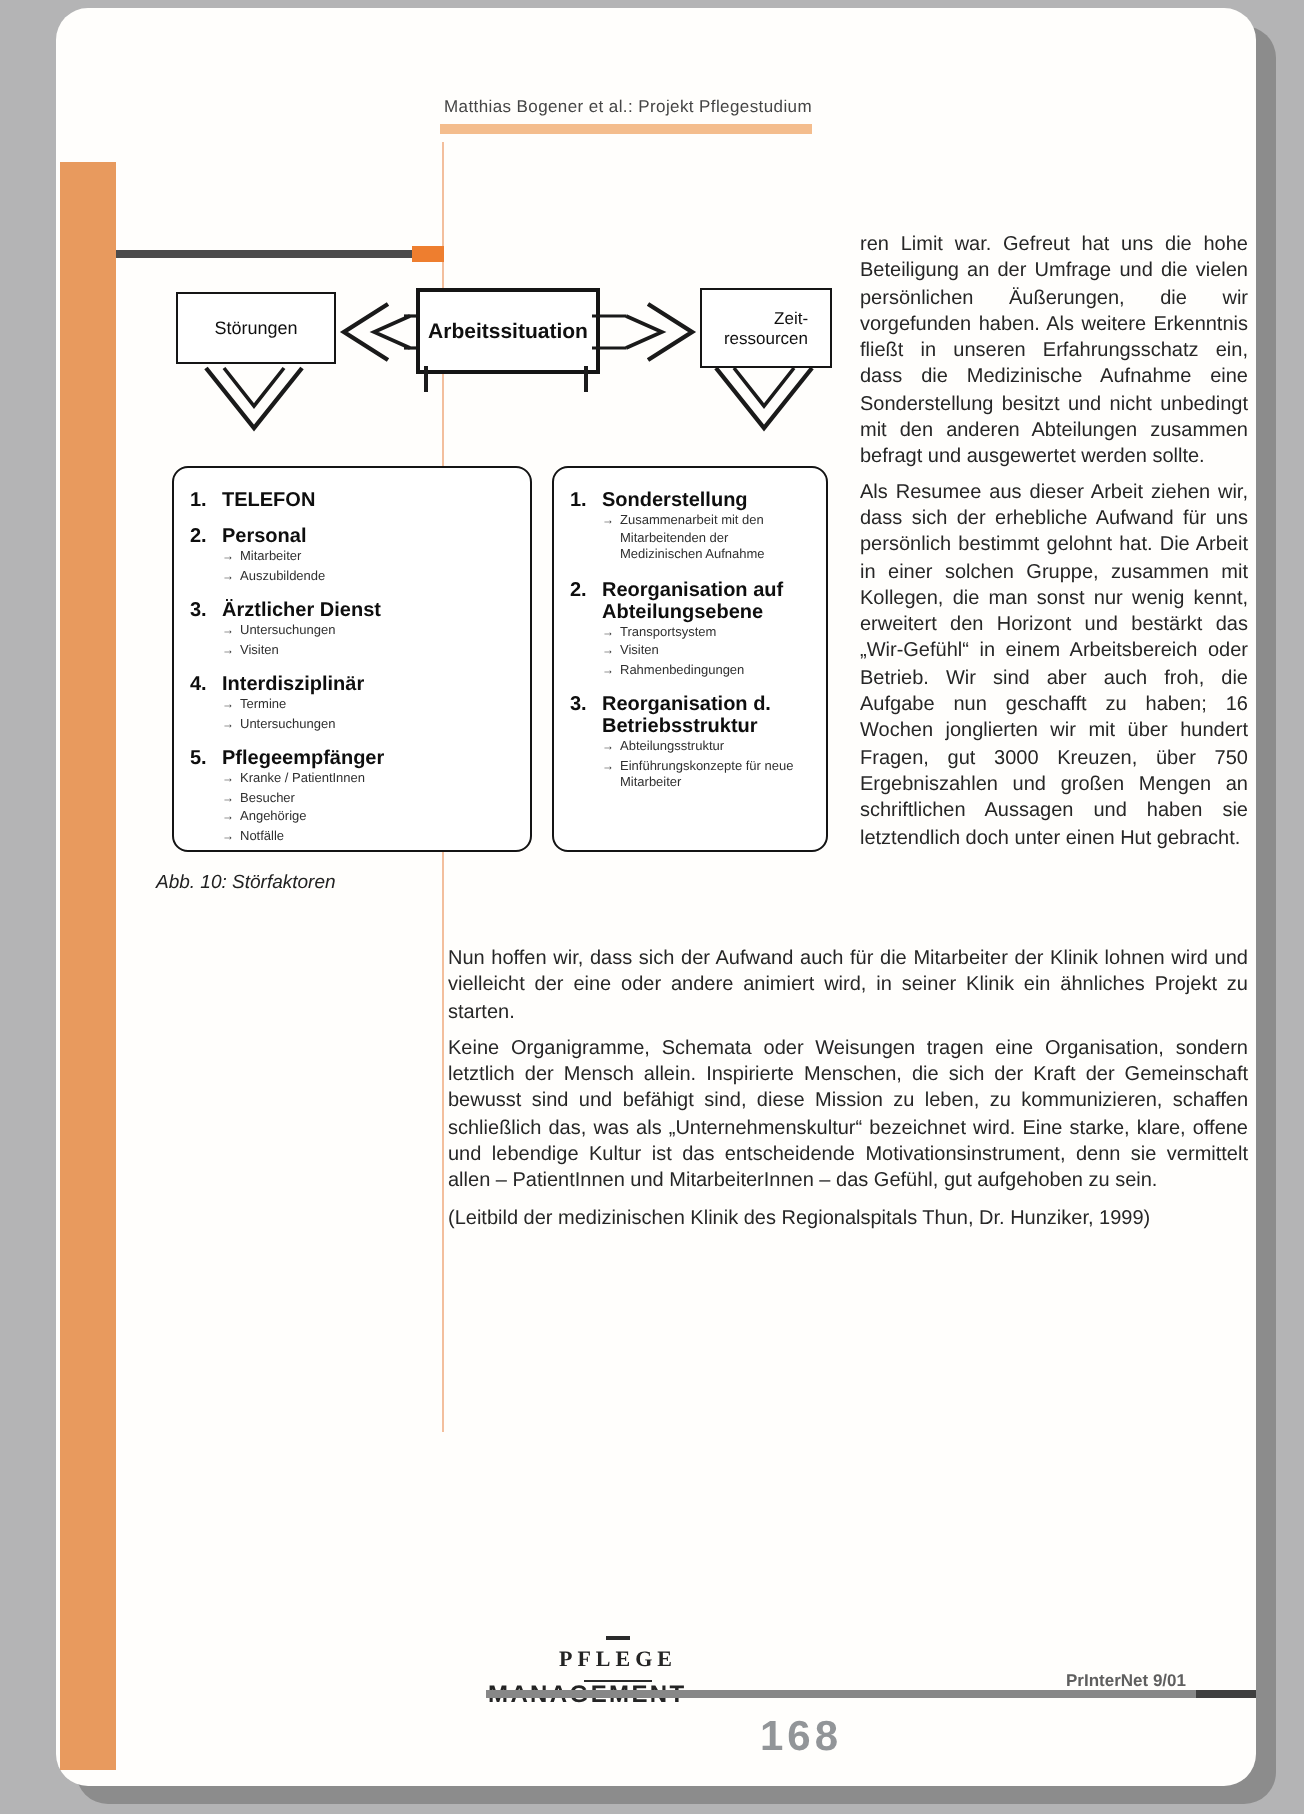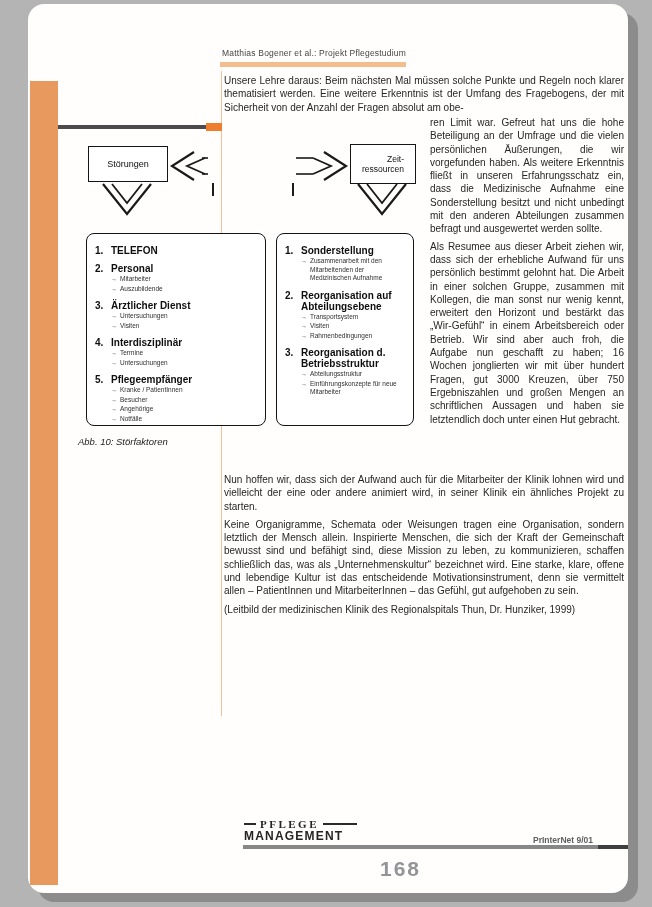--- a/index.html
+++ b/index.html
@@ -49,52 +49,52 @@
   .lb-right{left:248px;top:229px;width:138px;height:193px;}
   .li-main{display:flex;gap:4px;font-weight:bold;font-size:10px;line-height:11px;color:#0e0e0e;margin-top:7px;}
   .li-main:first-child{margin-top:0;}
   .li-main .num{flex:0 0 12px;}
   .sub{display:flex;gap:3px;font-size:6.5px;line-height:8.5px;margin-left:16px;color:#2f2f2f;margin-top:1px;}
   .sub .b{font-size:6px;line-height:8.5px;}
   .fig-caption{left:50px;top:432px;font-size:9.5px;font-style:italic;color:#222;}
   
   .footer-logo{left:216px;top:814px;width:130px;color:#242424;}
   .logo-row1{display:flex;align-items:center;gap:4px;font-family:"Liberation Serif",serif;
-    font-size:11px;letter-spacing:2.5px;font-weight:bold;}
+    font-size:11px;letter-spacing:2.5px;font-weight:bold;flex-direction:column;}
   .logo-rule{height:1.5px;background:#2a2a2a;}
   .r-short{width:12px;}.r-long{width:34px;}
   .logo-row2{font-size:12px;font-weight:bold;letter-spacing:1.2px;margin-top:-1px;}
   .page-number{left:352px;top:817px;font-size:21px;font-weight:bold;letter-spacing:2px;color:#929598;margin-top:36px;}
   .journal-issue{left:505px;top:831px;font-size:8.5px;font-weight:bold;color:#5f5f5f;}
   .footer-rule{left:215px;top:841px;width:385px;height:4px;background:#878787;}
   .footer-rule-dark{left:570px;top:841px;width:30px;height:4px;background:#3f3f3f;}
 </style>
 </head>
 <body style="--canvas: #b4b4b5; --sidebar_orange: #e89a5e; --underline_orange: #f4bd8d; --square_orange: #ee7e2f;">
 
 <div class="canvas">
   <div class="page">
 
     <div class="abs sidebar-bar"></div>
 
     <div class="abs running-header">Matthias Bogener et al.: Projekt Pflegestudium</div>
     <div class="abs header-underline"></div>
     <div class="abs col-hairline"></div>
 
-    <div class="abs bodytext intro-block">Unsere Lehre daraus: Beim nächsten Mal müssen solche Punkte und Regeln noch klarer thematisiert werden. Eine weitere Erkenntnis ist der Umfang des Fragebogens, der mit Sicherheit von der Anzahl der Fragen absolut am obe-</div>
 
     <div class="abs bodytext narrow-col">
       <p>ren Limit war. Gefreut hat uns die hohe Beteiligung an der Umfrage und die vielen persönlichen Äußerungen, die wir vorgefunden haben. Als weitere Erkenntnis fließt in unseren Erfahrungsschatz ein, dass die Medizinische Aufnahme eine Sonderstellung besitzt und nicht unbedingt mit den anderen Abteilungen zusammen befragt und ausgewertet werden sollte.</p>
       <p>Als Resumee aus dieser Arbeit ziehen wir, dass sich der erhebliche Aufwand für uns persönlich bestimmt gelohnt hat. Die Arbeit in einer solchen Gruppe, zusammen mit Kollegen, die man sonst nur wenig kennt, erweitert den Horizont und bestärkt das „Wir-Gefühl“ in einem Arbeitsbereich oder Betrieb. Wir sind aber auch froh, die Aufgabe nun geschafft zu haben; 16 Wochen jonglierten wir mit über hundert Fragen, gut 3000 Kreuzen, über 750 Ergebniszahlen und großen Mengen an schriftlichen Aussagen und haben sie letztendlich doch unter einen Hut gebracht.</p>
     </div>
 
     <div class="abs fig-sep-line"></div>
     <div class="abs fig-sep-square"></div>
 
     <div class="abs dgbox dg-left">Störungen</div>
+    <div class="abs dgbox dg-center">Arbeitssituation</div>
     <div class="abs dgbox dg-right">
       <div>
         <div>Zeit-</div>
         <div>ressourcen</div>
       </div>
     </div>
 
     <span class="abs" style="left:140px;top:146px;">
       <svg class="arrow-svg" width="40" height="32" viewBox="0 0 40 32">
         <polyline points="26,2 4,16 26,30" stroke-width="2.2"></polyline>

